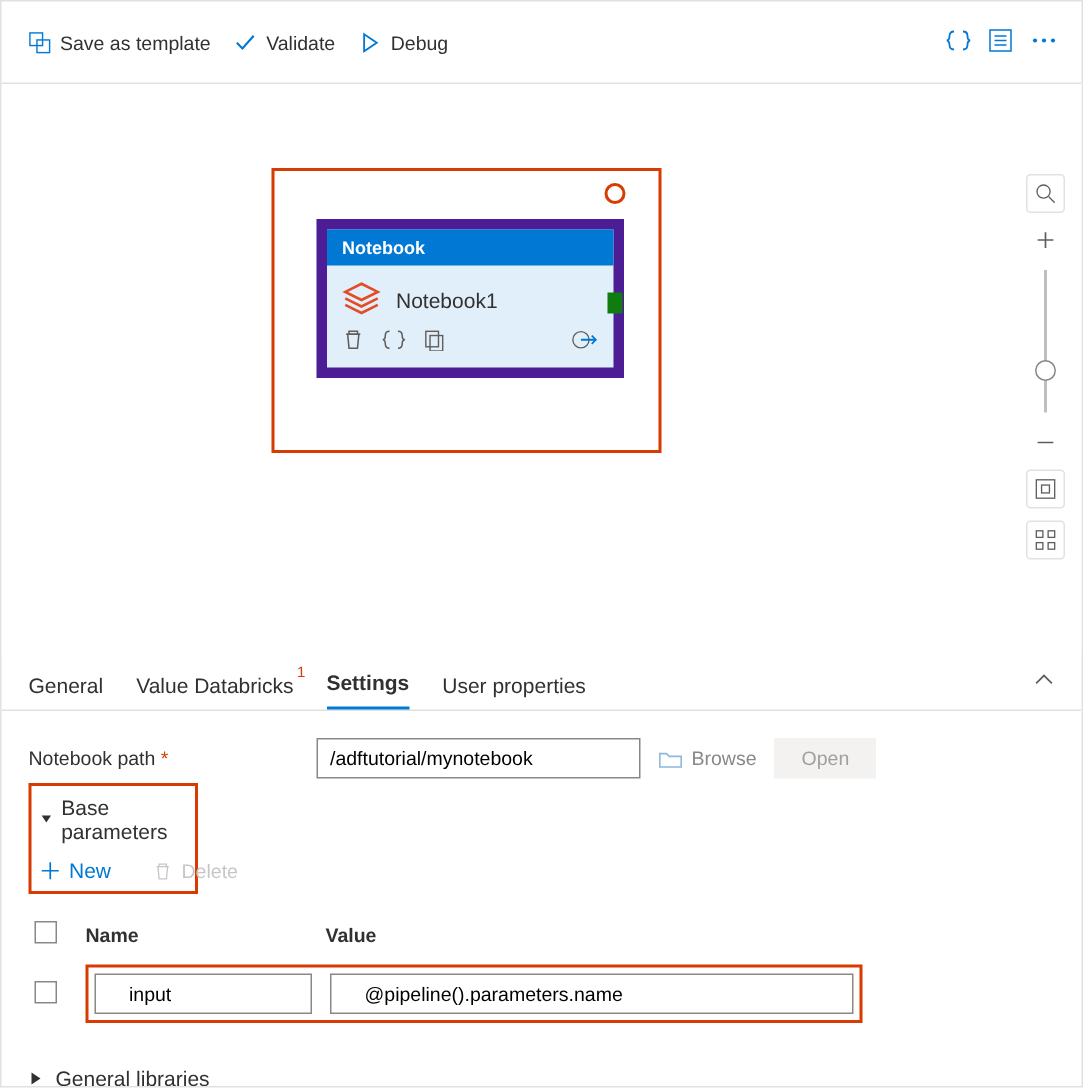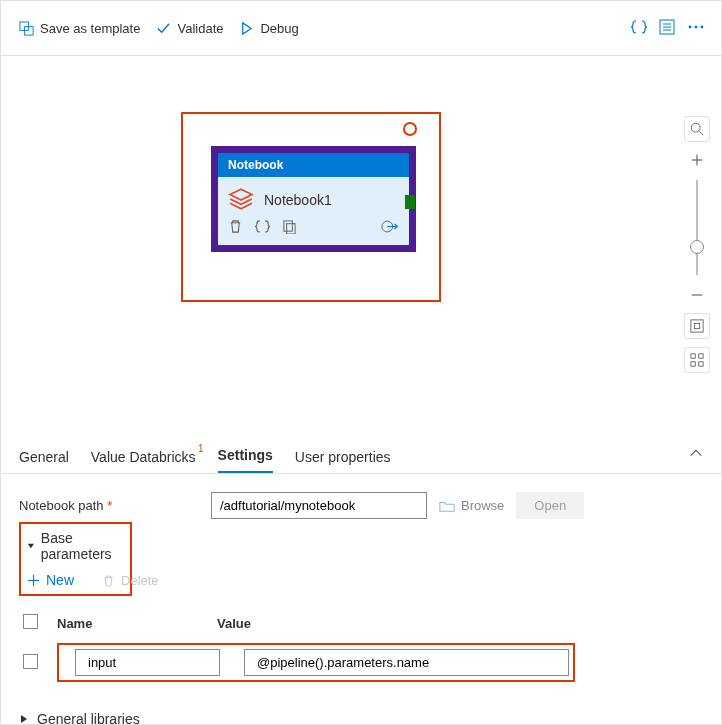--- a/index.html
+++ b/index.html
@@ -231,25 +231,24 @@
     width: 15px; height: 15px;
     border: 1px solid #8a8886;
     display: inline-block;
   }
   .hl-row {
     border: 2px solid #d83b01;
     padding: 4px;
   }
   .cell-input {
     border: 1px solid #8a8886;
-    padding: 5px 12px;
+    padding: 5px 22px;
     font-size: 13px;
     width: 100%;
     background: #fff;
-    margin-left: 12px;
   }
 
   .append {
     display: flex; align-items: center; gap: 8px;
     margin-top: 26px;
     font-size: 14px;
     cursor: pointer;
   }
 
 </style>

